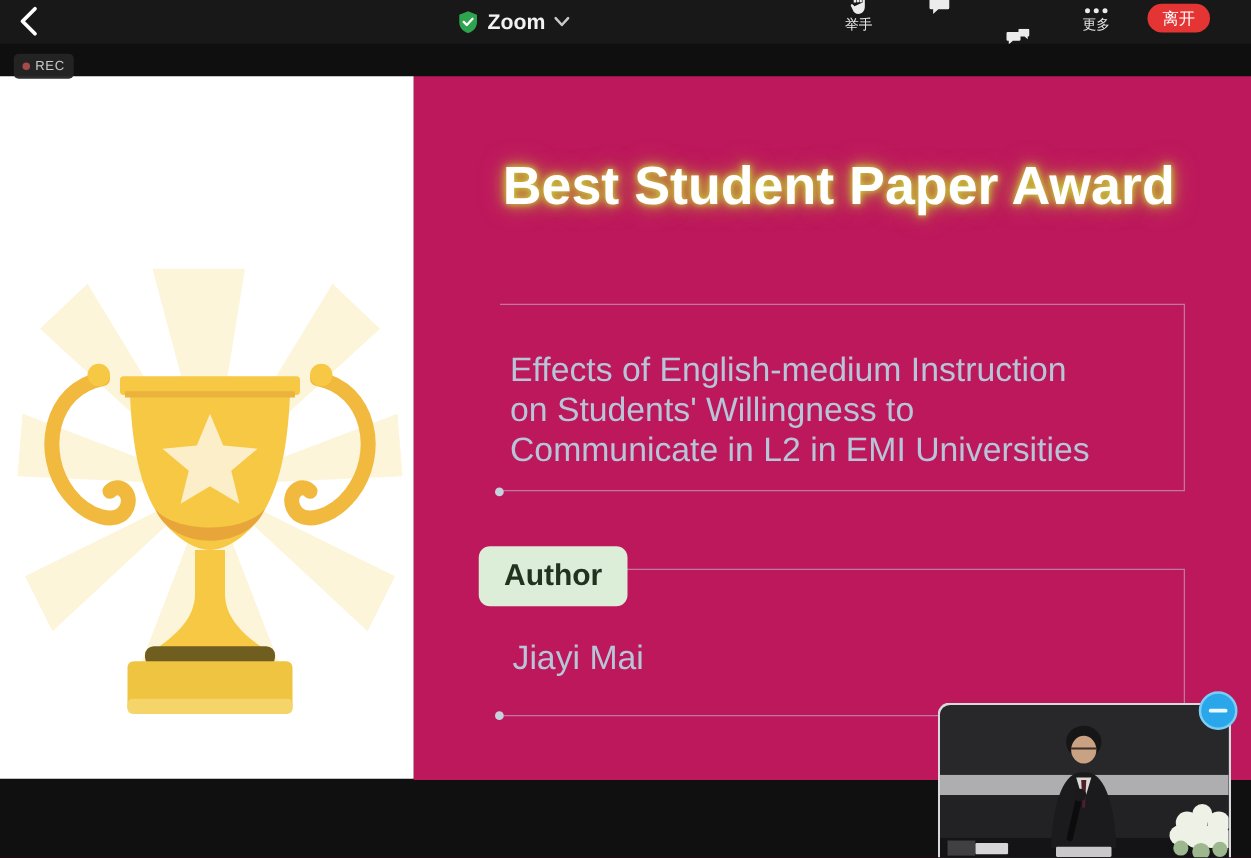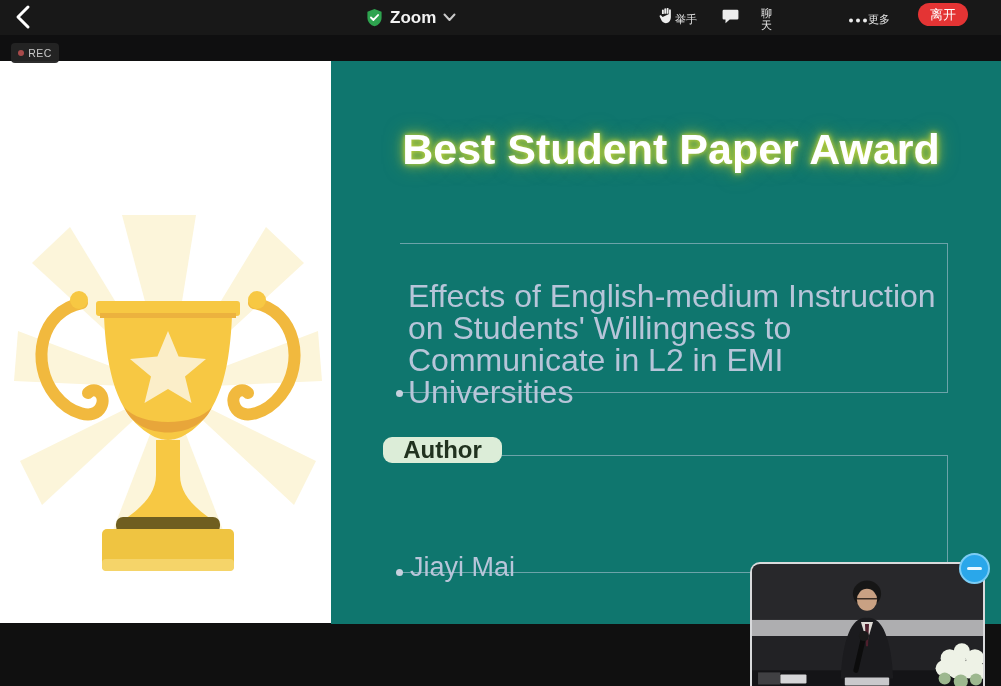--- a/index.html
+++ b/index.html
@@ -7,49 +7,49 @@
   .screen {
     position:relative; width:1001px; height:686px; overflow:hidden;
     background:#0f0f10; font-family:"Liberation Sans","DejaVu Sans",sans-serif;
     -webkit-font-smoothing:antialiased;
   }
   
   .topbar { position:absolute; left:0; top:0; width:1001px; height:35px; background:#181818; overflow:hidden; z-index:30; }
   .back-btn { position:absolute; left:8px; top:2px; width:30px; height:30px; display:flex; align-items:center; justify-content:center; cursor:pointer; }
   .title-group { position:absolute; left:366px; top:0; height:35px; display:flex; align-items:center; gap:7px; cursor:pointer; }
   .meeting-title { color:#f2f2f2; font-size:17px; font-weight:bold; }
-  .ctrl { position:absolute; top:0; width:58px; height:35px; display:flex; flex-direction:row; align-items:center; cursor:pointer; }
+  .ctrl { position:absolute; top:0; width:58px; height:35px; display:flex; flex-direction:column; align-items:center; cursor:pointer; }
   .ctrl .ic { height:14px; margin-top:-2px; display:flex; align-items:flex-end; justify-content:center; }
   .ctrl .lbl { margin-top:2px; font-size:11px; color:#e8e8e8; line-height:12px; }
   .ctrl-hand { left:658px; } .ctrl-chat { left:722px;gap:22px; } .ctrl-qa { left:785px;margin-top:26px; } .ctrl-more { left:848px; }
   .leave-btn { position:absolute; left:918px; top:3px; width:50px; height:23px; border-radius:12px;
     display:flex; align-items:center; justify-content:center; color:#fff; font-size:13px; cursor:pointer; }
   
   .rec-badge { position:absolute; left:11px; top:43px; width:48px; height:20px; background:rgba(36,36,36,.96);
     border-radius:4px; display:flex; align-items:center; justify-content:center; gap:4px; z-index:25; }
   .rec-dot { width:6px; height:6px; border-radius:50%; background:#a84a4a; }
   .rec-label { color:#c9c9c9; font-size:10.5px; letter-spacing:.5px; }
   
   .slide { position:absolute; left:0; top:61px; width:1001px; height:563px; z-index:1; }
   .slide-left { position:absolute; left:0; top:0; width:331px; height:562px; background:#ffffff; overflow:hidden; }
   .slide-right { position:absolute; left:331px; top:0; width:670px; height:563px; }
   .award-title { position:absolute; left:20px; top:64px; width:640px; text-align:center;
     font-size:43px; font-weight:bold; color:#ffffff; letter-spacing:0px;
     text-shadow:0 0 5px rgba(205,219,58,.95), 0 0 11px rgba(196,212,48,.85), 0 0 20px rgba(186,204,40,.55); }
   .badge { position:absolute; border-radius:9px; display:flex; align-items:center; justify-content:center; font-weight:bold; z-index:3; }
   .badge-title { left:51px; top:165px; width:82px; height:37px; font-size:23px; }
-  .badge-author { left:52px; top:376px; width:119px; height:26px; font-size:24px; }
+  .badge-author { left:52px; top:376px; width:119px; height:48px; font-size:24px; }
   .frame-box { position:absolute; border:1px solid rgba(185,200,218,.55); border-left:none; z-index:2; }
   .box-title { left:69px; top:182px; width:548px; height:150px; }
   .box-author { left:69px; top:394px; width:548px; height:118px; }
   .frame-dot { position:absolute; width:7px; height:7px; border-radius:50%; background:#c6d1de; z-index:3; }
   .dot-title { left:65px; top:329px; } .dot-author { left:65px; top:508px; }
-  .paper-title { position:absolute; left:77px; top:219px; width:530px; font-size:32px; line-height:32px;
+  .paper-title { position:absolute; left:77px; top:219px; width:530px; font-size:27px; line-height:32px;
     color:#b7c5d9; white-space:pre-line; }
-  .author-name { position:absolute; left:79px; top:450px; font-size:27px; color:#b7c5d9;margin-top:41px; }
+  .author-name { position:absolute; left:79px; top:450px; font-size:27px; color:#b7c5d9; }
   .trophy-wrap { position:absolute; left:10px; top:152px; width:315px; height:375px; }
   
   .self-video { position:absolute; left:750px; top:562px; width:235px; height:130px;
     border:2px solid #d9dadc; border-bottom:none; border-radius:10px 10px 0 0; overflow:hidden;
     background:#28282b; z-index:10; cursor:pointer; }
   .min-btn { position:absolute; left:959px; top:553px; width:31px; height:31px; border-radius:50%;
     border:2px solid #7ccdf5; display:flex; align-items:center; justify-content:center; z-index:12; cursor:pointer; }
   .min-bar { width:15px; height:3px; border-radius:2px; background:#eaf8ff; }
   .bottom-void { position:absolute; left:0; top:624px; width:1001px; height:62px; background:#101010; z-index:0; }
 </style>
@@ -147,21 +147,21 @@
         <rect x="86" y="88" width="144" height="15" rx="3" fill="#f7c843"></rect>
         <rect x="90" y="100" width="136" height="5" fill="#ecb23e"></rect>
         <polygon fill="#fbeec9" points="158,118 168.6,143.4 196,146 175,163.6 181.5,190 158,176 134.5,190 141,163.6 120,146 147.4,143.4"></polygon>
         <path d="M146,227 L146,262 C146,282 130,296 112,308 L204,308 C186,296 170,282 170,262 L170,227 Z" fill="#f7c843"></path>
         <rect x="106" y="304" width="104" height="16" rx="7" fill="#6f5e20"></rect>
         <rect x="92" y="316" width="132" height="42" rx="5" fill="#efc441"></rect>
         <rect x="92" y="346" width="132" height="12" rx="4" fill="#f5d469"></rect>
       </svg>
     </div>
 
-    <div class="slide-right" style="background:#0f766e;">
+    <div class="slide-right" style="background:#be185d;">
       <div class="award-title">Best Student Paper Award</div>
 
       <div class="frame-box box-title"></div>
       <div class="frame-dot dot-title"></div>
       <div class="paper-title">Effects of English-medium Instruction
 on Students' Willingness to
 Communicate in L2 in EMI Universities</div>
 
       <div class="frame-box box-author"></div>
       <div class="badge badge-author" style="background:#dcedd8;color:#21321f;">Author</div>

